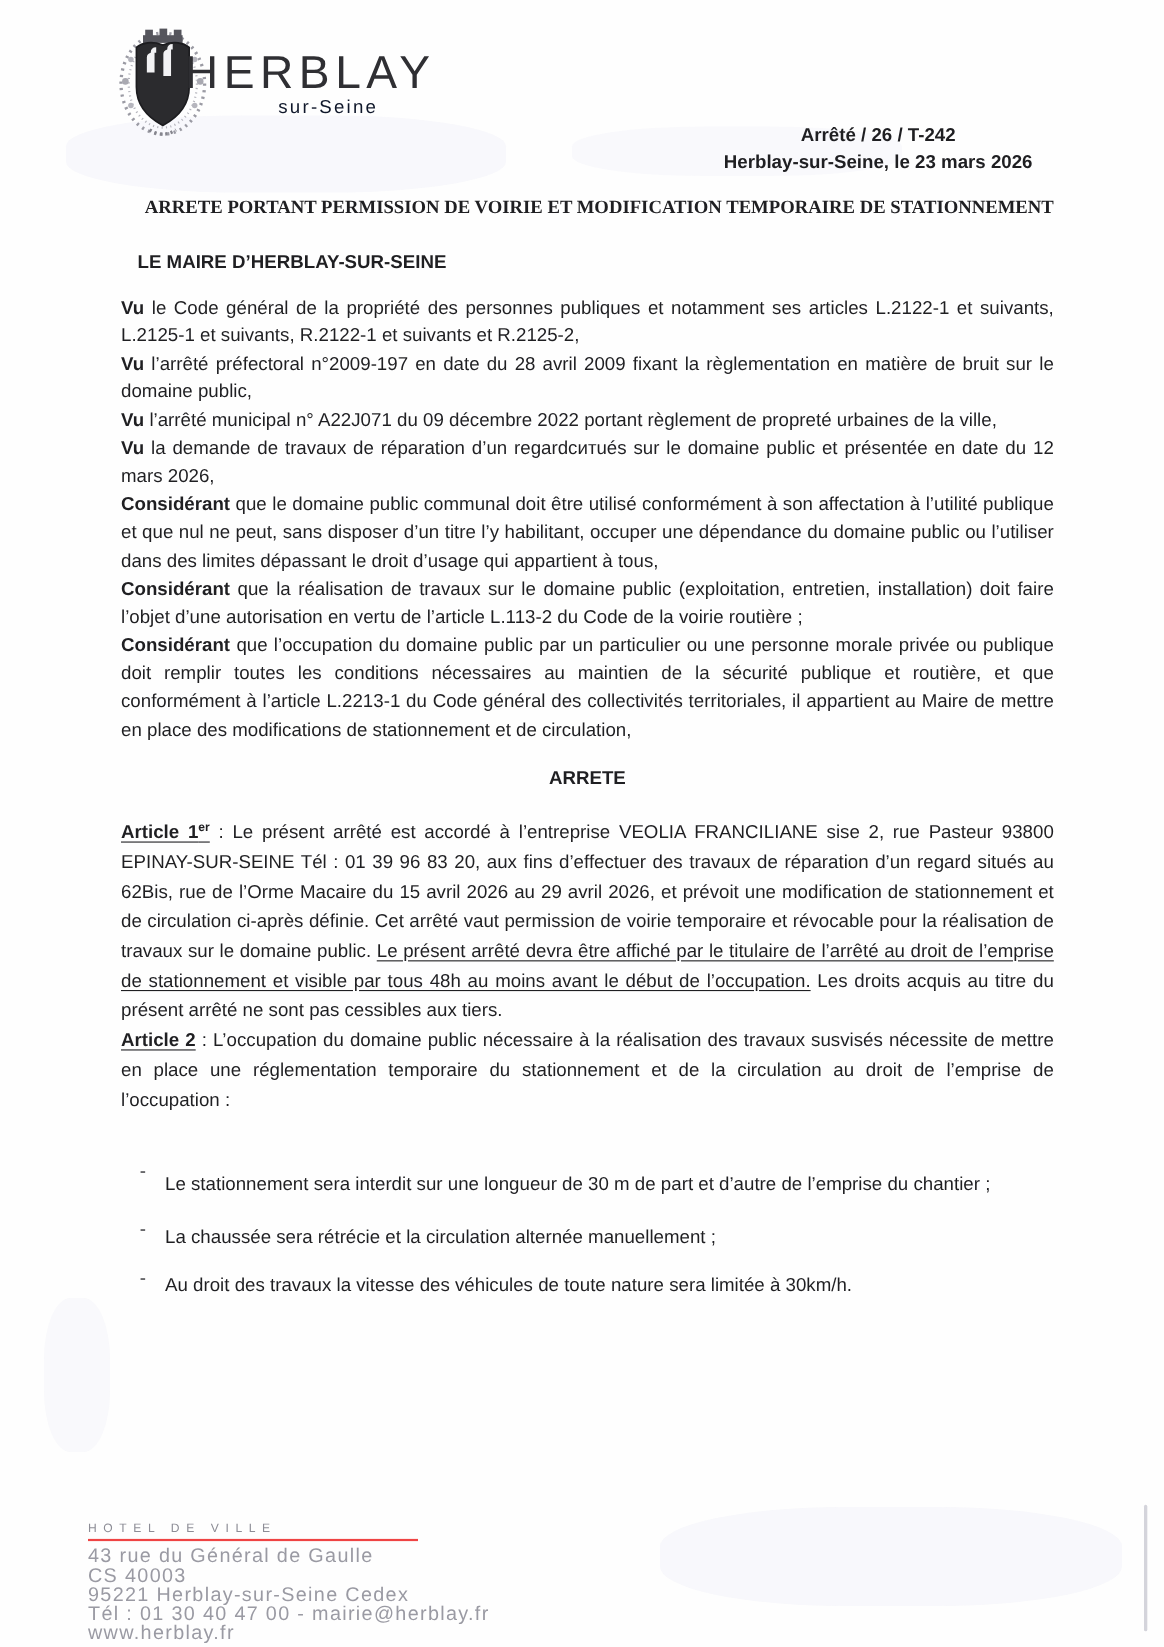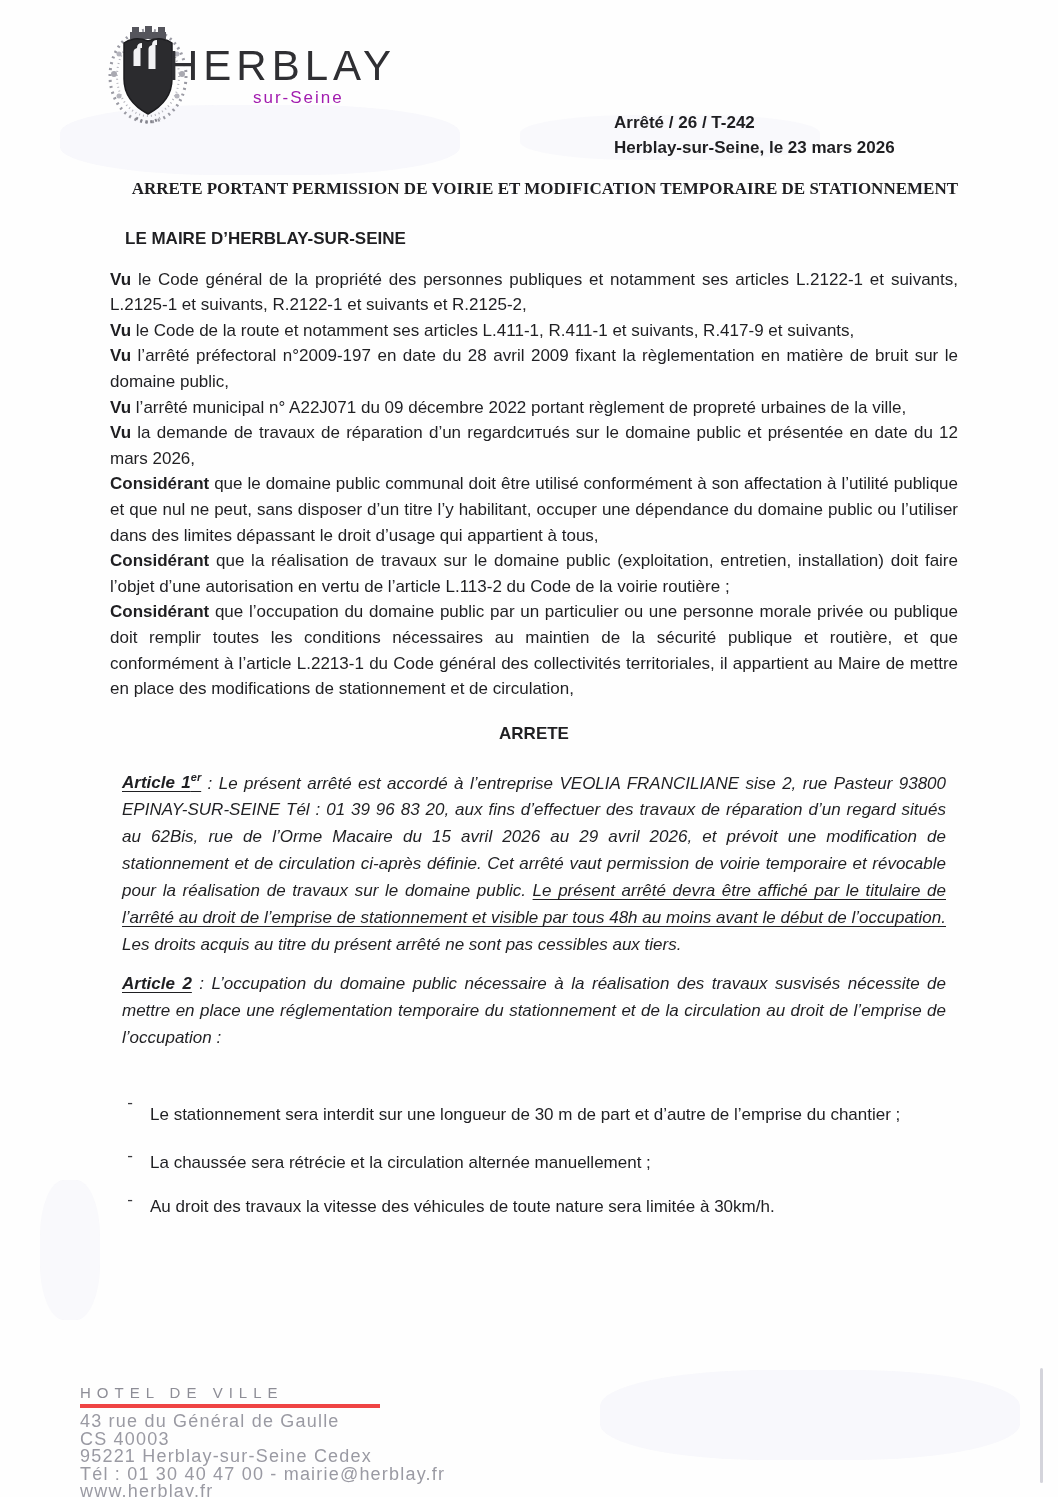--- a/index.html
+++ b/index.html
@@ -14,47 +14,47 @@
   .n3{left:40px;top:1180px;width:60px;height:140px;opacity:.5;}
   .n4{left:600px;top:1370px;width:420px;height:90px;opacity:.55;}
   .scanline{position:absolute;left:1040px;top:1368px;width:3px;height:115px;
             background:#c9c9d2;opacity:.8;border-radius:2px;}
 
   
   .logo-block{position:absolute;left:106px;top:24px;width:86px;height:108px;}
   .wordmark{position:absolute;left:168px;top:42px;font-size:42px;letter-spacing:5px;
             color:#2f2f33;font-weight:500;}
   .wordmark-sub{position:absolute;left:253px;top:88px;font-size:17px;letter-spacing:2px;
-                color:#a21caf;}
+                color:#0f172a;}
 
-  .ref-block{position:absolute;left:614px;top:110px;font-size:17px;font-weight:bold;
-             line-height:25px;white-space:nowrap;}
+  .ref-block{position:absolute;left:658px;top:110px;font-size:17px;font-weight:bold;
+             line-height:25px;white-space:nowrap;text-align:center;}
 
   
   .content{position:absolute;left:110px;top:176px;width:848px;font-size:17px;}
   .doc-title{font-weight:bold;text-align:right;line-height:26px;margin:0 0 24px 0;font-family:Liberation Serif, serif;}
   .recital{margin:0;text-align:justify;line-height:25.6px;}
   .b{font-weight:bold;}
   .maire-heading{font-weight:bold;margin:15px;line-height:25.6px;}
   .arrete-heading{text-align:center;font-weight:bold;margin:19px 0 18px 0;line-height:26px;}
-  .article{margin:12px;text-align:justify;line-height:27px;font-style:italic;}
+  .article{margin:0;text-align:justify;line-height:27px;}
   .article-label{font-weight:bold;text-decoration:underline;text-underline-offset:3px;}
   .u{text-decoration:underline;text-underline-offset:3px;}
   sup{font-size:11px;}
 
   .bullets{margin-top:42px;}
   .bullet{display:flex;margin:0 0 10px 0;}
   .bullet-marker{width:40px;text-align:center;flex:0 0 40px;color:#3a3a3e;}
   .bullet-text{flex:1;text-align:justify;line-height:43px;padding-right:4px;}
   .bullet.tight .bullet-text{line-height:34px;}
 
   
   .footer{position:absolute;left:80px;top:1384px;color:#94949d;}
-  .footer-title{font-size:15px;letter-spacing:6px;color:#8d8d96;
-                border-bottom:4px solid #ef4444;width:300px;padding-bottom:3px;}
+  .footer-title{font-size:11px;letter-spacing:6px;color:#8d8d96;
+                border-bottom:2px solid #ef4444;width:300px;padding-bottom:3px;}
   .footer-lines{margin-top:5px;font-size:18px;line-height:17.5px;letter-spacing:1.2px;
                 color:#9a9aa3;}
 </style>
 </head>
 <body>
 
 <div class="page">
 
   <div class="noise n1"></div>
   <div class="noise n2"></div>
@@ -97,21 +97,20 @@
 
   <div class="content">
 
     <p class="doc-title">
       <span>ARRETE PORTANT PERMISSION DE VOIRIE ET MODIFICATION TEMPORAIRE DE STATIONNEMENT</span><br>
     </p>
 
     <p class="maire-heading">LE MAIRE D’HERBLAY-SUR-SEINE</p>
 
     <p class="recital"><span class="b">Vu</span> <span>le Code général de la propriété des personnes publiques et notamment ses articles L.2122-1 et suivants, L.2125-1 et suivants, R.2122-1 et suivants et R.2125-2,</span></p>
-    <p class="recital"><span class="b">Vu</span> <span>le Code de la route et notamment ses articles L.411-1, R.411-1 et suivants, R.417-9 et suivants,</span></p>
     <p class="recital"><span class="b">Vu</span> <span>l’arrêté préfectoral n°2009-197 en date du 28 avril 2009 fixant la règlementation en matière de bruit sur le domaine public,</span></p>
     <p class="recital"><span class="b">Vu</span> <span>l’arrêté municipal n° A22J071 du 09 décembre 2022 portant règlement de propreté urbaines de la ville,</span></p>
     <p class="recital"><span class="b">Vu</span> <span>la demande de travaux de réparation d’un regardситués sur le domaine public et présentée en date du 12 mars 2026,</span></p>
     <p class="recital"><span class="b">Considérant</span> <span>que le domaine public communal doit être utilisé conformément à son affectation à l’utilité publique et que nul ne peut, sans disposer d’un titre l’y habilitant, occuper une dépendance du domaine public ou l’utiliser dans des limites dépassant le droit d’usage qui appartient à tous,</span></p>
     <p class="recital"><span class="b">Considérant</span> <span>que la réalisation de travaux sur le domaine public (exploitation, entretien, installation) doit faire l’objet d’une autorisation en vertu de l’article L.113-2 du Code de la voirie routière ;</span></p>
     <p class="recital"><span class="b">Considérant</span> <span>que l’occupation du domaine public par un particulier ou une personne morale privée ou publique doit remplir toutes les conditions nécessaires au maintien de la sécurité publique et routière, et que conformément à l’article L.2213-1 du Code général des collectivités territoriales, il appartient au Maire de mettre en place des modifications de stationnement et de circulation,</span></p>
 
     <p class="arrete-heading">ARRETE</p>
 
     <p class="article">

